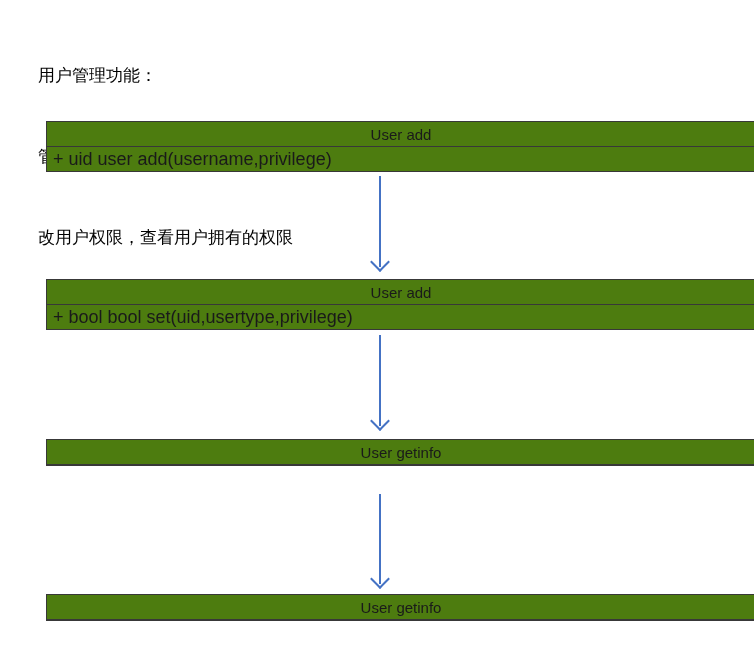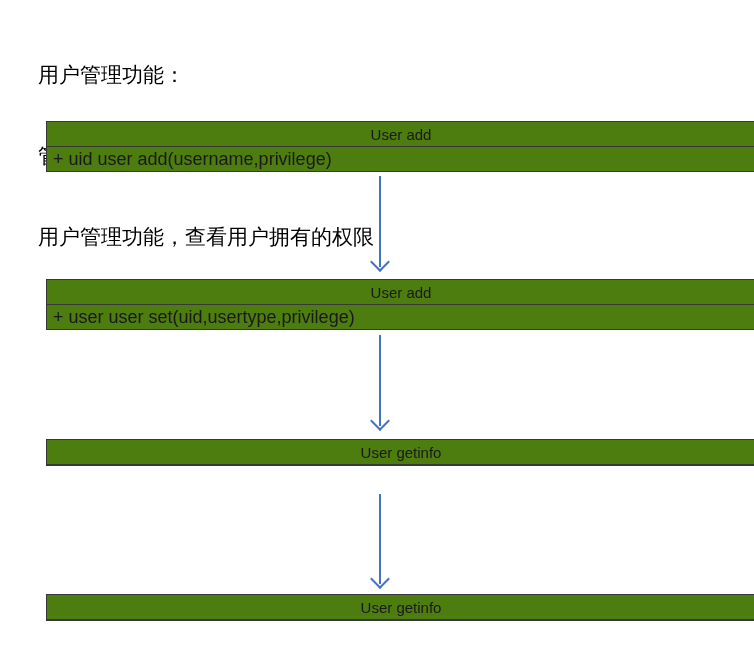--- a/index.html
+++ b/index.html
@@ -14,21 +14,21 @@
     background: #ffffff;
     font-family: "Liberation Sans", sans-serif;
     overflow: hidden;
   }
   
   .desc {
     position: absolute;
     left: 38px;
     top: 8px;
     font-family: "DejaVu Serif", "Liberation Serif", serif;
-    font-size: 21px;
+    font-size: 17px;
     line-height: 27px;
     color: #000000;
     white-space: pre;
   }
   
   .uml-box {
     position: absolute;
     left: 31px;
     width: 710px;
     box-sizing: border-box;
@@ -87,36 +87,36 @@
   }
 </style>
 </head>
 <body>
 
 <div class="canvas">
 
   <div class="desc">
     <div>用户管理功能：</div>
     <div>管理员对用户进行管理，增加或删除用户，给用户分配权限，修</div>
-    <div>用户管理功能，查看用户拥有的权限</div>
+    <div>改用户权限，查看用户拥有的权限</div>
   </div>
 
   <div class="uml-box box-1">
     <div class="uml-title">User add</div>
     <div class="uml-method">+ uid user add(username,privilege)</div>
   </div>
 
   <div class="arrow arrow-1">
     <div class="shaft"></div>
     <div class="head"></div>
   </div>
 
   <div class="uml-box box-2">
     <div class="uml-title">User add</div>
-    <div class="uml-method">+ user user set(uid,usertype,privilege)</div>
+    <div class="uml-method">+ bool bool set(uid,usertype,privilege)</div>
   </div>
 
   <div class="arrow arrow-2">
     <div class="shaft"></div>
     <div class="head"></div>
   </div>
 
   <div class="uml-box box-3">
     <div class="uml-title">User getinfo</div>
   </div>

